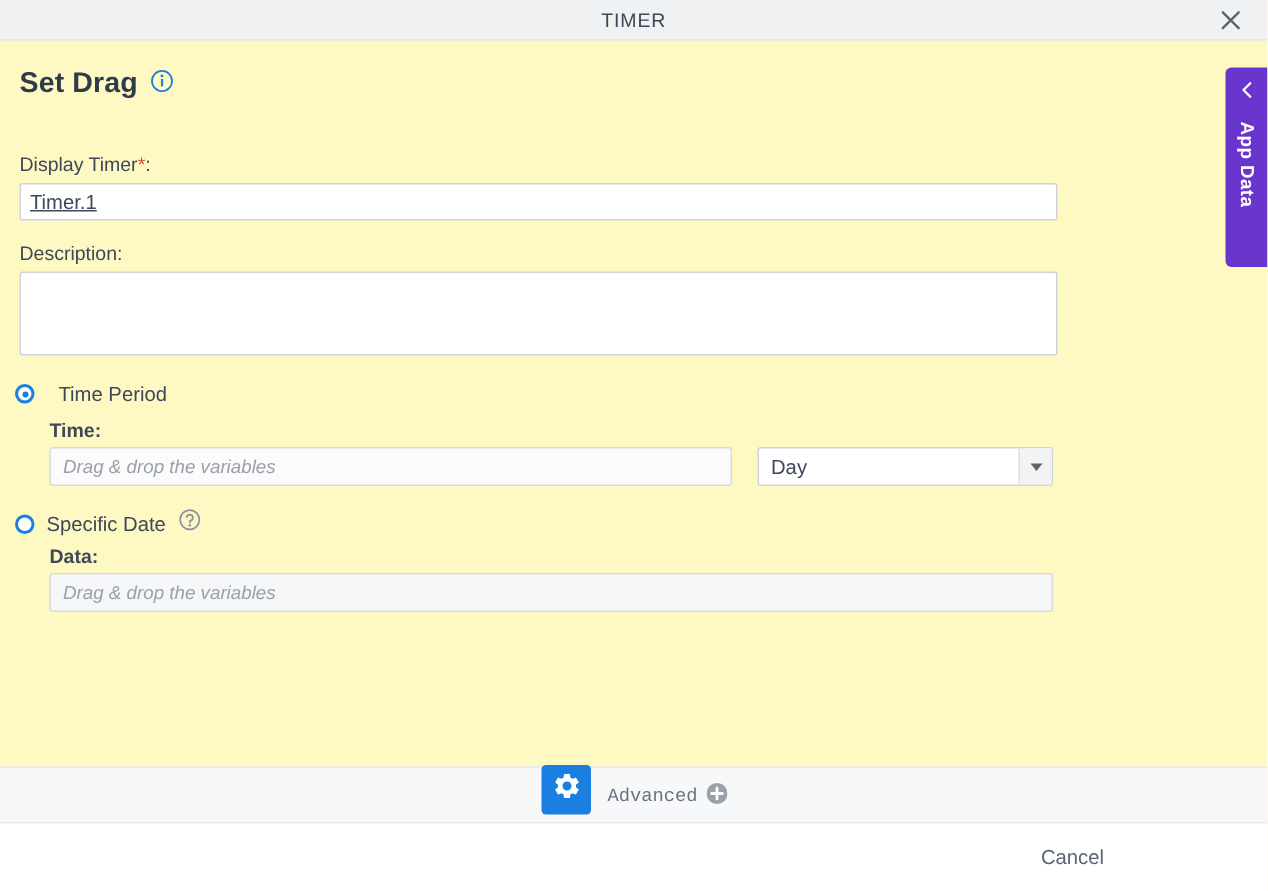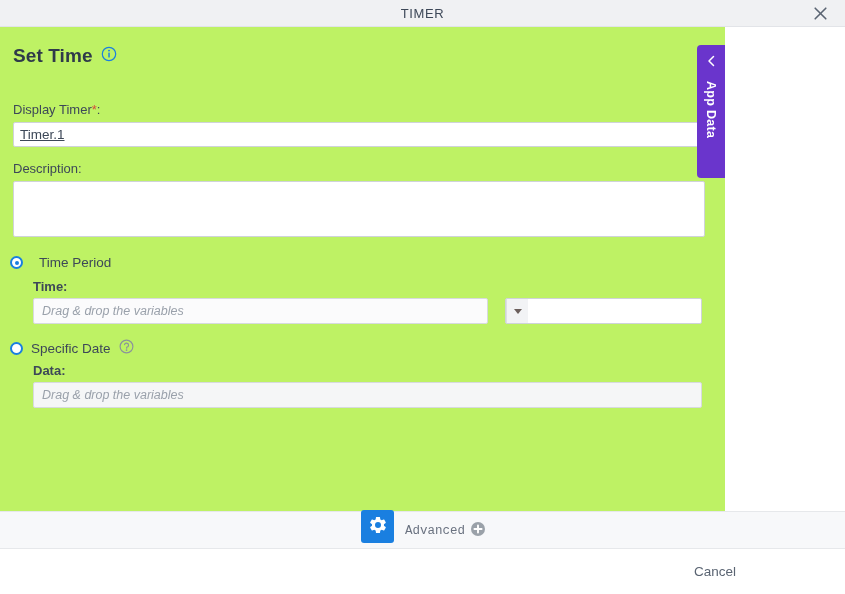--- a/index.html
+++ b/index.html
@@ -5,22 +5,22 @@
   * { box-sizing: border-box; }
   html, body {
     margin: 0; padding: 0;
     width: 845px; height: 594px;
     overflow: hidden;
     background: #ffffff;
     font-family: "Liberation Sans", sans-serif;
   }
   #app {
     position: relative;
-    width: 725px; height: 594px;
-    background: #bef264;
+    width: 845px; height: 594px;
+    background: #fef9c3;
   }
 
   
   .titlebar {
     position: absolute; left: 0; top: 0;
     width: 845px; height: 27px;
     background: #f0f1f3;
     border-bottom: 1px solid #e2e4e8;
   }
   .titlebar-title {
@@ -243,21 +243,21 @@
     <div class="close-btn">
       <span>
         <svg width="15" height="15" viewBox="0 0 15 15">
           <path d="M2.2 2.2 L12.8 12.8 M12.8 2.2 L2.2 12.8" stroke="#5a6472" stroke-width="1.6" stroke-linecap="round"></path>
         </svg>
       </span>
     </div>
   </div>
 
   <div class="page-head">
-    <span class="page-title">Set Time</span>
+    <span class="page-title">Set Drag</span>
     <span class="info-icon">
       <svg width="16" height="16" viewBox="0 0 16 16">
         <circle cx="8" cy="8" r="6.7" fill="none" stroke="#1a7fe0" stroke-width="1.2"></circle>
         <circle cx="8" cy="4.6" r="0.95" fill="#1a7fe0"></circle>
         <rect x="7.3" y="6.5" width="1.45" height="5.1" rx="0.5" fill="#1a7fe0"></rect>
       </svg>
     </span>
   </div>
 
   <div class="form">
@@ -273,20 +273,21 @@
     <div class="radio-row" style="left:10px; top:255px;gap:16px;">
       <span class="radio checked"></span>
       <span class="radio-label">Time Period</span>
     </div>
 
     <div class="fld-label" style="left:33px; top:279px; font-weight:bold;">Time:</div>
 
     <input class="dragdrop" style="left: 33px; top: 298px; width: 455px;" placeholder="Drag &amp; drop the variables">
 
     <div class="dropdown" style="left:505px; top:298px; width:197px;">
+      <span class="dropdown-value">Day</span>
       <span class="dropdown-arrow">
         <span class="caret"></span>
       </span>
     </div>
 
     <div class="radio-row" style="left:10px; top:339px;">
       <span class="radio"></span>
       <span class="radio-label">Specific Date</span>
       <span class="help-icon">
         <svg width="15" height="15" viewBox="0 0 15 15">

